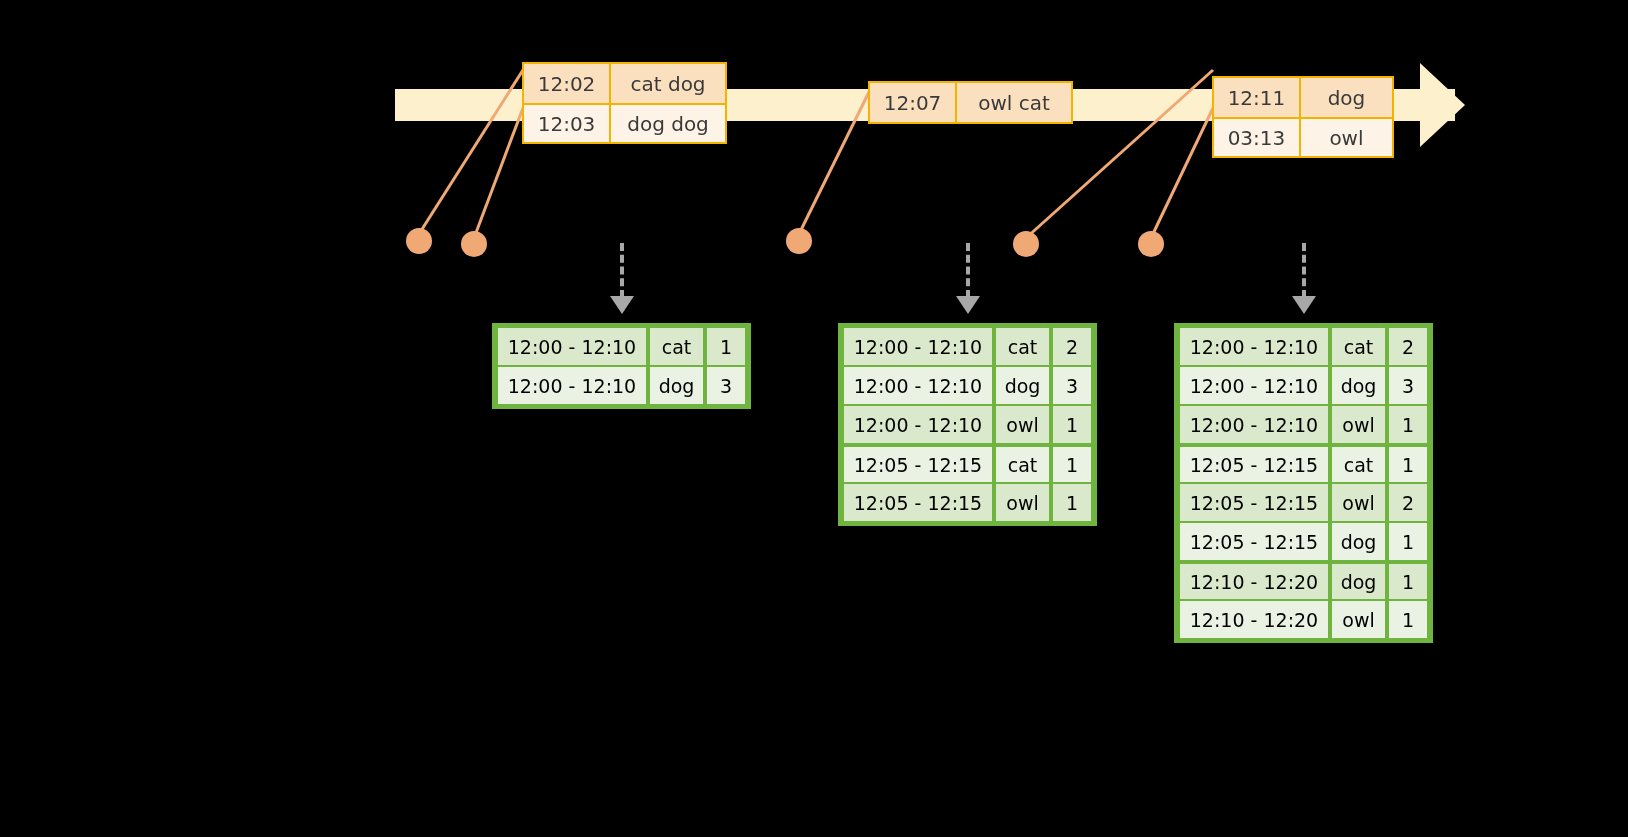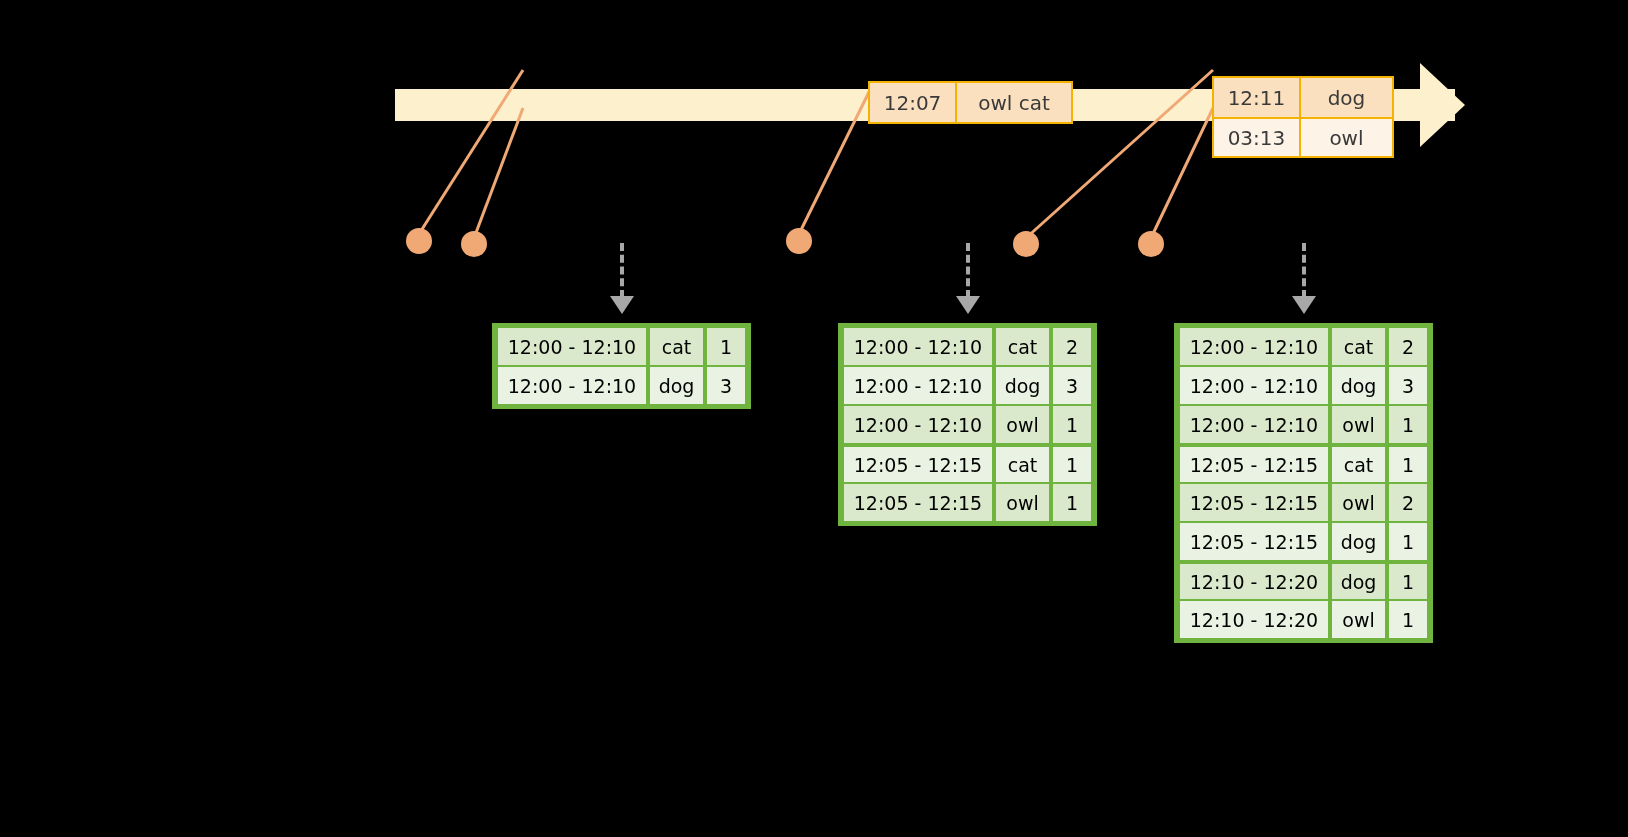--- a/index.html
+++ b/index.html
@@ -161,20 +161,30 @@
   <div class="timeline-head"></div>
 
   <svg id="svg-leaders">
     <line x1="419" y1="234" x2="523" y2="70" stroke="#f0a875" stroke-width="3"></line>
     <line x1="474" y1="238" x2="523" y2="108" stroke="#f0a875" stroke-width="3"></line>
     <line x1="799" y1="234" x2="869" y2="92" stroke="#f0a875" stroke-width="3"></line>
     <line x1="1026" y1="238" x2="1213" y2="70" stroke="#f0a875" stroke-width="3"></line>
     <line x1="1151" y1="238" x2="1213" y2="108" stroke="#f0a875" stroke-width="3"></line>
   </svg>
 
+  <div class="event-box" id="box-a">
+    <div class="event-row dark">
+      <div class="ev-time">12:02</div>
+      <div class="ev-val">cat dog</div>
+    </div>
+    <div class="event-row light">
+      <div class="ev-time">12:03</div>
+      <div class="ev-val">dog dog</div>
+    </div>
+  </div>
 
   <div class="event-box" id="box-b">
     <div class="event-row dark">
       <div class="ev-time">12:07</div>
       <div class="ev-val">owl cat</div>
     </div>
   </div>
 
   <div class="event-box" id="box-c">
     <div class="event-row dark">

